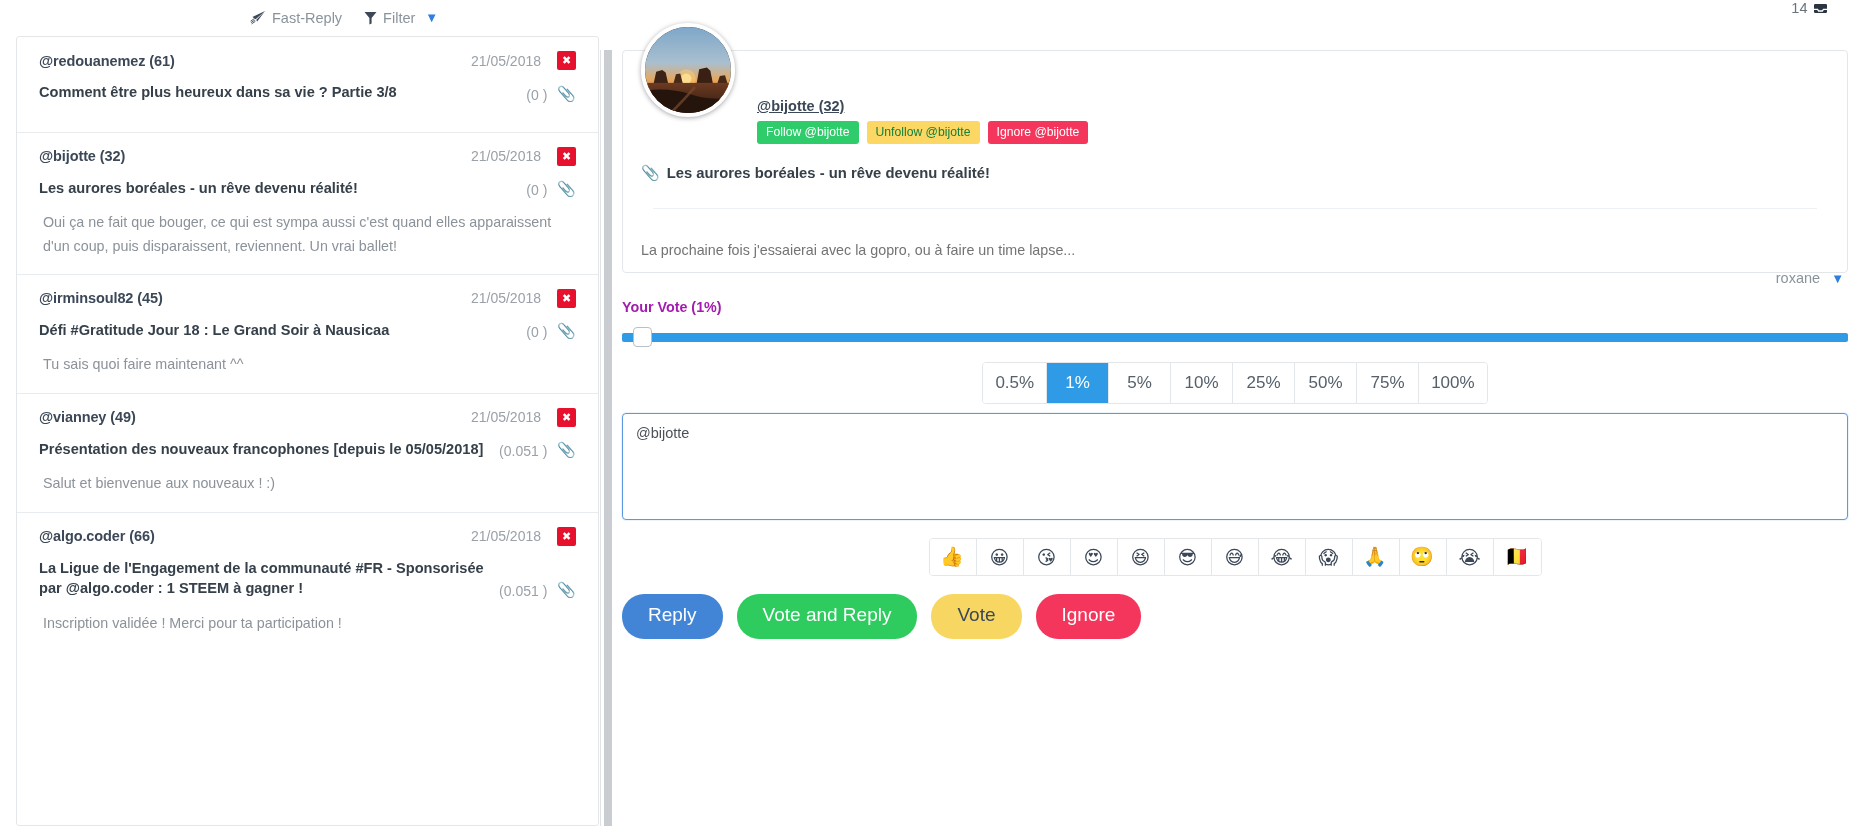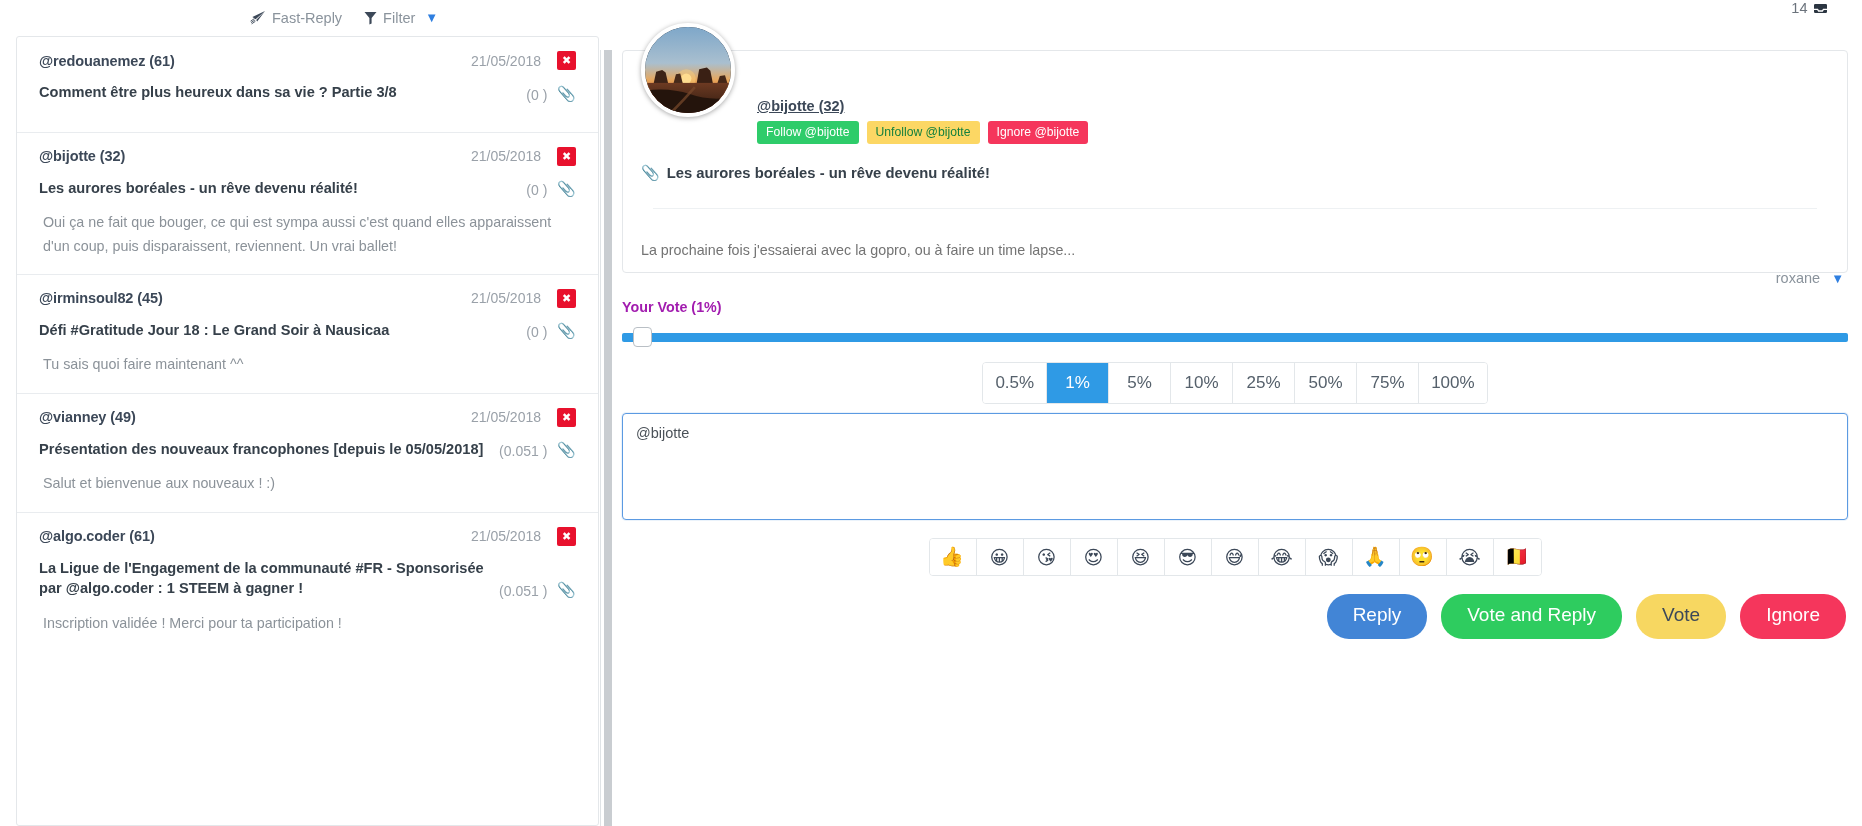--- a/index.html
+++ b/index.html
@@ -352,21 +352,20 @@
     border-right: 1px solid #e3e7ea;
     cursor: pointer;
     background: #fff;
     font-family: "DejaVu Sans", sans-serif;
   }
   .emoji-btn:last-child { border-right: none; }
 
   .action-row {
     margin-top: 18px;
     display: flex;
-    justify-content: flex-end;
     gap: 14px;
     padding-right: 2px;
   }
   .action-btn {
     border: none;
     border-radius: 22px;
     color: #fff;
     font-size: 19px;
     padding: 11px 26px 13px 26px;
     cursor: pointer;
@@ -512,21 +511,21 @@
             <div class="pi-title">Présentation des nouveaux francophones [depuis le 05/05/2018]</div>
             <div class="pi-meta">
               <span class="pi-payout">(0.051 )</span>
               <span class="clip">📎</span>
             </div>
           </div>
           <div class="pi-excerpt">Salut et bienvenue aux nouveaux ! :)</div>
         </div>
         <div class="post-item">
           <div class="pi-row1">
-            <div class="pi-author">@algo.coder (61)</div>
+            <div class="pi-author">@algo.coder (66)</div>
             <div class="pi-right">
               <div class="pi-date">21/05/2018</div>
               <div class="close-btn">✖</div>
             </div>
           </div>
           <div class="pi-row2">
             <div class="pi-title">La Ligue de l'Engagement de la communauté #FR - Sponsorisée par @algo.coder : 1 STEEM à gagner !</div>
             <div class="pi-meta">
               <span class="pi-payout">(0.051 )</span>
               <span class="clip">📎</span>

